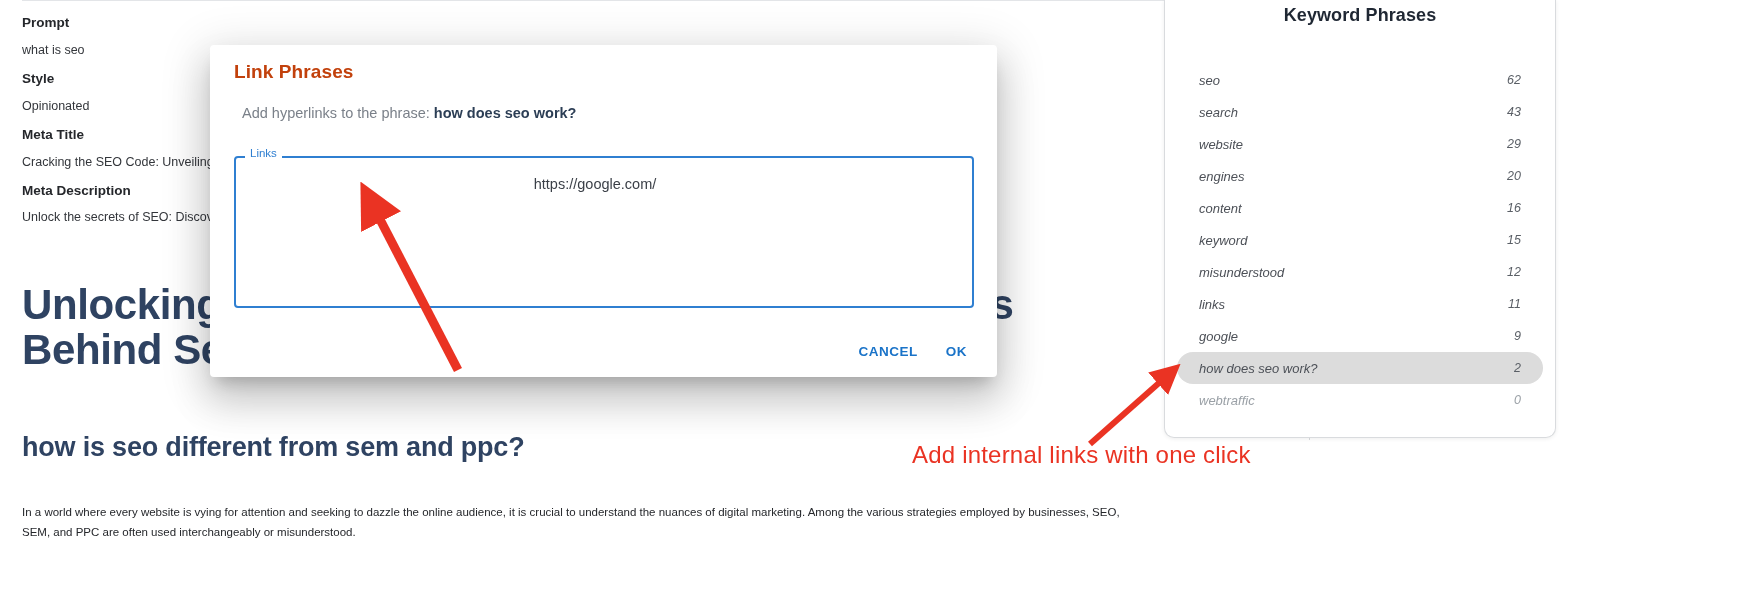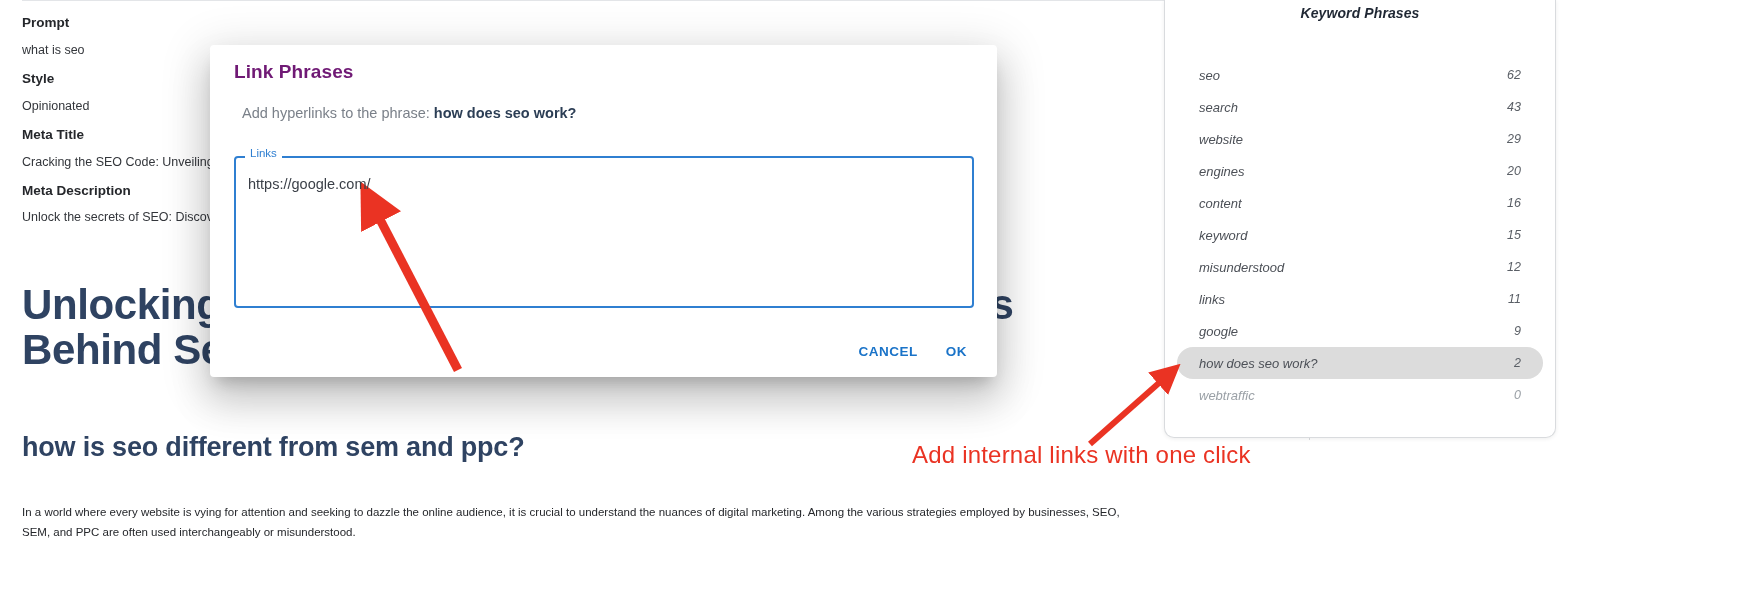--- a/index.html
+++ b/index.html
@@ -92,27 +92,26 @@
     width: 392px; height: 438px;
     background: #ffffff;
     border: 1px solid #d9dbde;
     border-top: none;
     border-radius: 0 0 10px 10px;
     box-shadow: 0 1px 4px rgba(0,0,0,0.07);
     overflow: hidden;
   }
   .sidebar-title {
     text-align: center;
-    font-size: 14px;
+    font-size: 18px;
     font-weight: bold;
     color: #1f2733;
     margin: 5px 0 0 0;
     padding: 0;
     letter-spacing: 0.1px;
-    font-style: italic;
   }
   .kw-list {
     margin: 38px 0 0 0;
     padding: 0;
     list-style: none;
   }
   .kw-row {
     display: flex;
     align-items: center;
     justify-content: space-between;
@@ -146,21 +145,21 @@
     border-radius: 4px;
     box-shadow: 0 11px 15px -7px rgba(0,0,0,.20),
                 0 24px 38px 3px rgba(0,0,0,.14),
                 0 9px 46px 8px rgba(0,0,0,.12);
   }
   .modal-title {
     position: absolute;
     left: 24px; top: 16px;
     font-size: 19px;
     font-weight: bold;
-    color: #701a75;
+    color: #c2410c;
     margin: 0;
     letter-spacing: 0.1px;
   }
   .modal-subtitle {
     position: absolute;
     left: 24px; top: 52px;
     font-size: 14.5px;
     color: #7a8089;
     margin: 8px;
   }
@@ -190,20 +189,21 @@
     z-index: 2;
   }
   .field-text {
     position: absolute;
     left: 14px; top: 18px;
     right: 32px;
     font-size: 14.5px;
     color: #3a3f47;
     line-height: 1.4;
     z-index: 1;
+    text-align: center;
   }
 
   .modal-actions {
     position: absolute;
     right: 18px; bottom: 10px;
     display: flex;
     align-items: center;
     gap: 4px;
   }
   .modal-btn {

